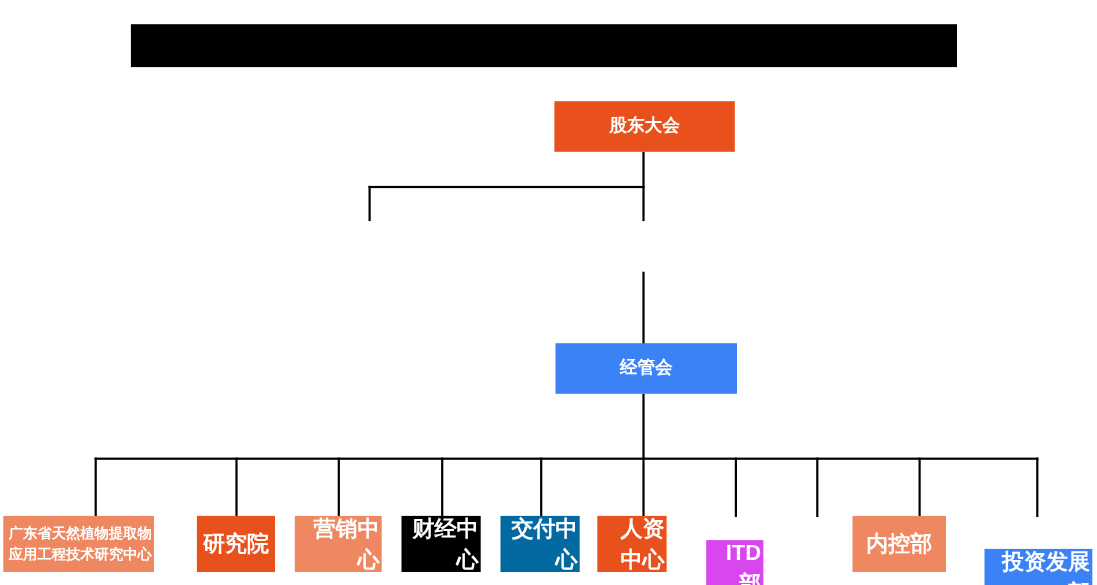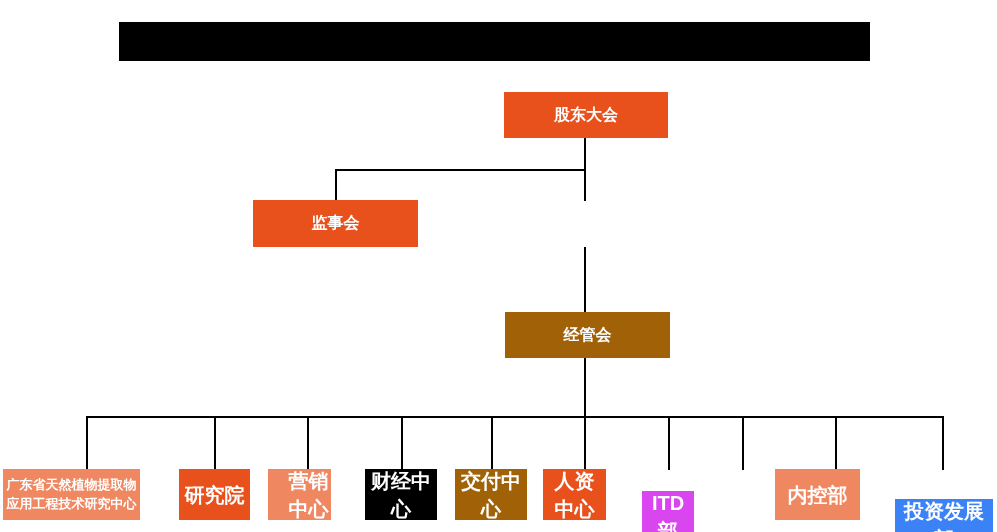--- a/index.html
+++ b/index.html
@@ -21,21 +21,21 @@
     top: 22px;
     width: 751px;
     height: 39px;
     background: #000000;
   }
   .node {
     position: absolute;
     display: flex;
     align-items: center;
     justify-content: center;
-    text-align: center;
+    text-align: right;
     color: #ffffff;
     font-weight: bold;
     font-size: 16px;
     line-height: 1.4;
     box-sizing: border-box;
     padding: 0 2px;
   }
   .node.primary { background: #E8501C; }
   .node.light   { background: #EF8760; }
 
@@ -43,21 +43,21 @@
   .n-shareholders { left: 504px; top: 92px;  width: 164px; height: 46px; }
   
   .n-supervisory  { left: 253px; top: 200px; width: 165px; height: 47px; }
   .n-board        { left: 503px; top: 200px; width: 167px; height: 47px; }
   
   .n-management   { left: 505px; top: 312px; width: 165px; height: 46px; }
   
   .dept { top: 469px; height: 51px; font-size: 20px; }
   .n-d0 { left: 3px;   width: 137px; font-size: 13px; line-height: 1.45; }
   .n-d1 { left: 179px; width: 71px; }
-  .n-d2 { left: 268px; width: 63px; padding-left: 20px; }
+  .n-d2 { left: 268px; width: 79px; }
   .n-d3 { left: 365px; width: 72px; }
   .n-d4 { left: 455px; width: 72px; }
   .n-d5 { left: 543px; width: 63px; }
   .n-d6 { left: 642px; width: 52px; }
   .n-d7 { left: 712px; width: 62px; }
   .n-d8 { left: 775px; width: 85px; }
   .n-d9 { left: 895px; width: 98px; }
 
   
   .line { position: absolute; background: #000000; }
@@ -99,34 +99,33 @@
   <div class="line vline l-drop l-drop2" style="background: rgb(0, 0, 0);"></div>
   <div class="line vline l-drop l-drop3" style="background: rgb(0, 0, 0);"></div>
   <div class="line vline l-drop l-drop4" style="background: rgb(0, 0, 0);"></div>
   <div class="line vline l-drop l-drop6" style="background: rgb(0, 0, 0);"></div>
   <div class="line vline l-drop l-drop7" style="background: rgb(0, 0, 0);"></div>
   <div class="line vline l-drop l-drop8" style="background: rgb(0, 0, 0);"></div>
   <div class="line vline l-drop l-drop9" style="background: rgb(0, 0, 0);"></div>
 
   <div class="node primary n-shareholders" style="background: rgb(232, 80, 28);">股东大会</div>
 
-  <div class="node primary n-supervisory" style="background: rgb(232, 80, 28);">监事会</div>
 
 
-  <div class="node primary n-management" style="background: #a16207;">经管会</div>
+  <div class="node primary n-management" style="background: #3b82f6;">经管会</div>
 
   <div class="node light dept n-d0" style="background: rgb(239, 135, 96);">广东省天然植物提取物应用工程技术研究中心</div>
 
   <div class="node primary dept n-d1" style="background: rgb(232, 80, 28);">研究院</div>
 
   <div class="node light dept n-d2" style="background: rgb(239, 135, 96);">营销中心</div>
 
   <div class="node primary dept n-d3" style="background: #000000; font-family: Liberation Serif, serif;">财经中心</div>
 
-  <div class="node light dept n-d4" style="background: #a16207;">交付中心</div>
+  <div class="node light dept n-d4" style="background: #0369a1;">交付中心</div>
 
   <div class="node primary dept n-d5" style="background: rgb(232, 80, 28);">人资中心</div>
 
   <div class="node light dept n-d6" style="background: #d946ef; margin-top: 22px;">ITD部</div>
 
 
   <div class="node light dept n-d8" style="background: rgb(239, 135, 96);">内控部</div>
 
   <div class="node primary dept n-d9" style="background: #3b82f6; margin-top: 30px;">投资发展部</div>
 

